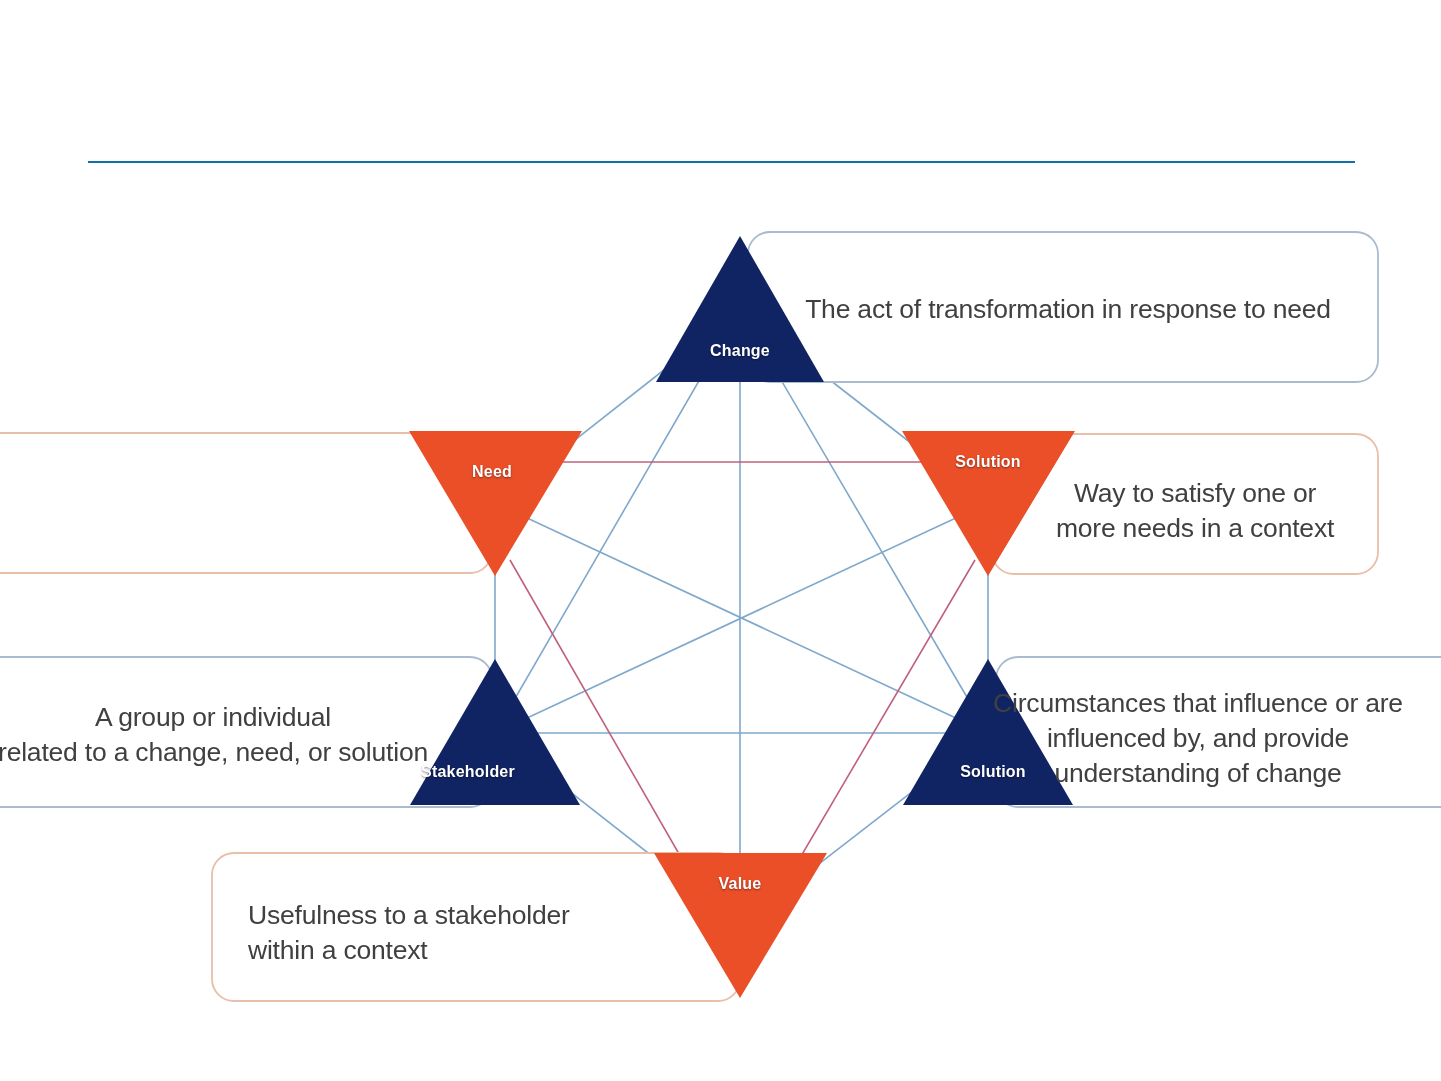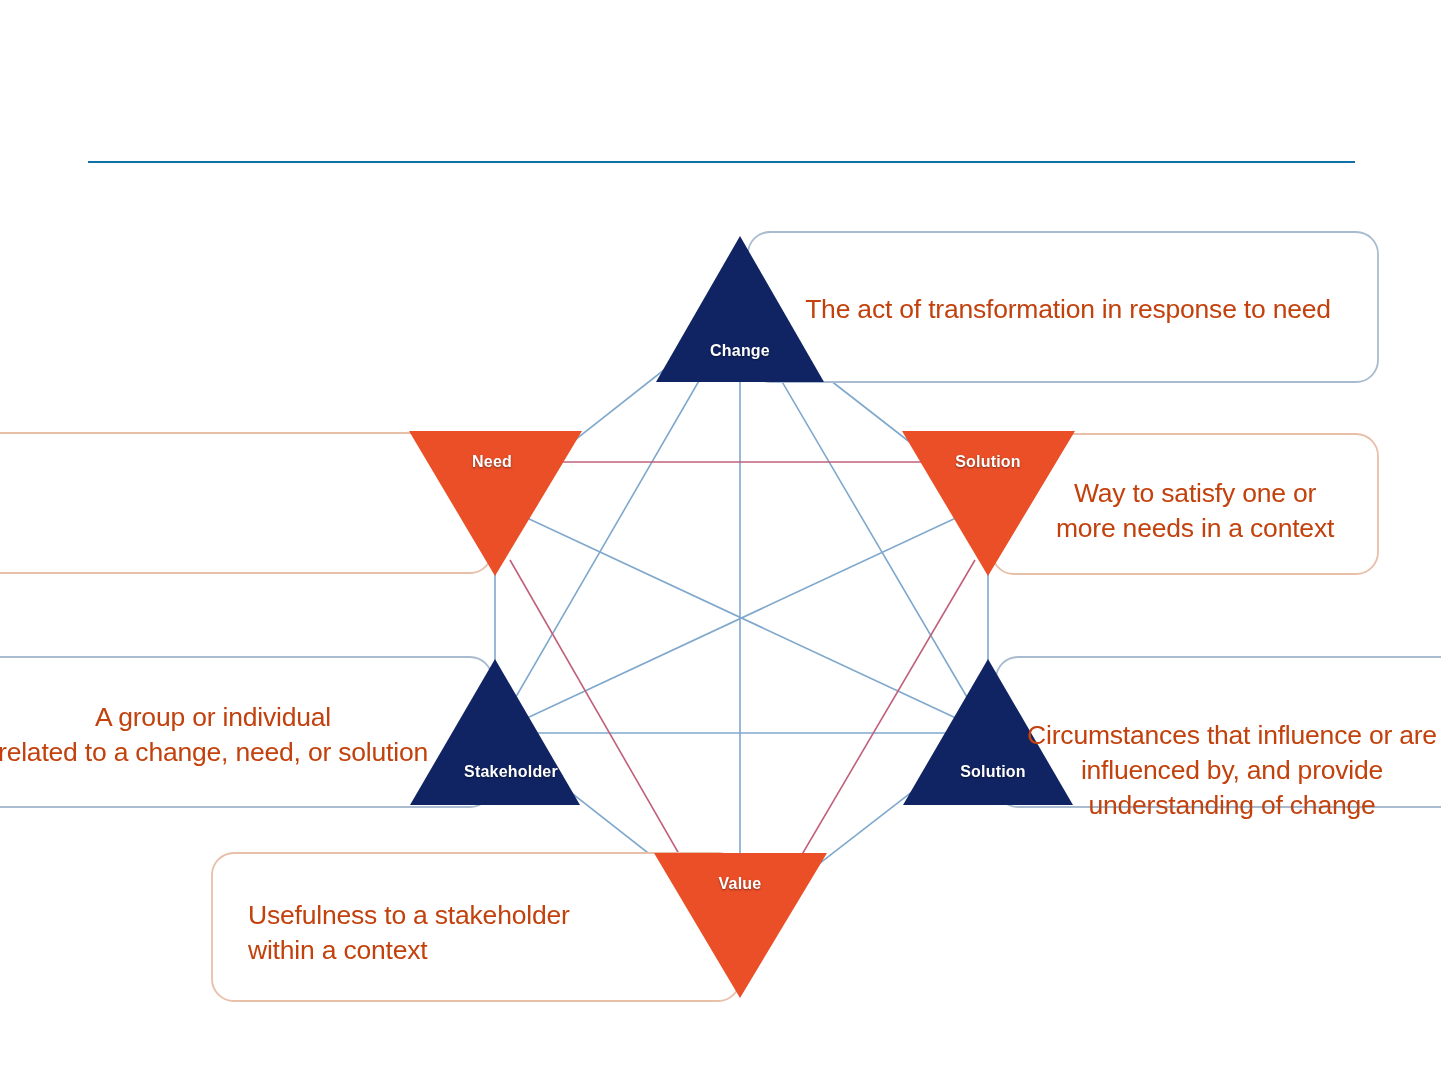--- a/index.html
+++ b/index.html
@@ -40,29 +40,29 @@
     height: 1081px;
   }
   .layer-lines { z-index: 2; }
   .layer-boxes { z-index: 3; }
   .layer-tris  { z-index: 4; }
 
   
   .callout-text {
     position: absolute;
     z-index: 6;
-    color: #c2410c;
+    color: #404040;
     font-size: 26.5px;
     line-height: 1.32;
     letter-spacing: -0.2px;
     white-space: pre-line;
   }
   .ct-change   { left: 798px;  top: 292px; width: 540px; text-align: center; }
   .ct-solution { left: 1030px; top: 476px; width: 330px; text-align: center; }
-  .ct-context  { left: 1022px; top: 686px; width: 420px; text-align: center; margin-top: 32px; }
+  .ct-context  { left: 988px; top: 686px; width: 420px; text-align: center; }
   .ct-need     { left: 20px;   top: 490px; width: 440px; text-align: center; }
   .ct-stake    { left: -22px;  top: 700px; width: 470px; text-align: center; }
   .ct-value    { left: 248px;  top: 898px; width: 450px; }
 
   
   .node-label {
     position: absolute;
     z-index: 7;
     color: #ffffff;
     font-weight: bold;
@@ -120,23 +120,23 @@
   <svg class="layer layer-tris" viewBox="0 0 1441 1081">
     <polygon points="740,236 824,382 656,382" fill="#102363"></polygon>
     <polygon points="409,431 582,431 495,576" fill="#EA4F28"></polygon>
     <polygon points="902,431 1075,431 988,576" fill="#EA4F28"></polygon>
     <polygon points="495,659 580,805 410,805" fill="#102363"></polygon>
     <polygon points="988,659 1073,805 903,805" fill="#102363"></polygon>
     <polygon points="654,853 827,853 740,998" fill="#EA4F28"></polygon>
   </svg>
 
   <div class="node-label" style="left:740px; top:351px;">Change</div>
-  <div class="node-label" style="left:492px; top:462px;">Need</div>
+  <div class="node-label" style="left:492px; top:472px;">Need</div>
   <div class="node-label" style="left:988px; top:462px;">Solution</div>
-  <div class="node-label" style="left:511px; top:772px;">Stakeholder</div>
+  <div class="node-label" style="left:468px; top:772px;">Stakeholder</div>
   <div class="node-label" style="left:993px; top:772px;">Solution</div>
   <div class="node-label" style="left:740px; top:884px;">Value</div>
 
   <div class="callout-text ct-change">The act of transformation in response to need</div>
   <div class="callout-text ct-solution">Way to satisfy one or
 more needs in a context</div>
   <div class="callout-text ct-stake">A group or individual
 related to a change, need, or solution</div>
   <div class="callout-text ct-context">Circumstances that influence or are
 influenced by, and provide

